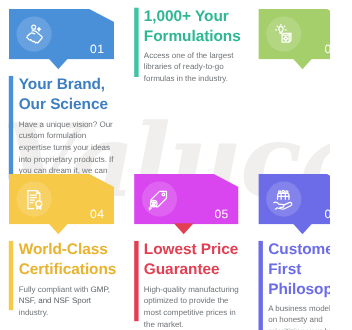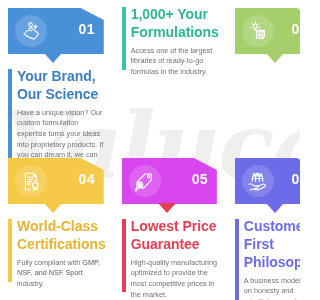--- a/index.html
+++ b/index.html
@@ -47,22 +47,22 @@
     border-top-width:10px;border-top-style:solid;
   }
   .icon-circle{
     position:absolute;left:7px;top:7px;
     width:32px;height:32px;border-radius:50%;
     background:rgba(255,255,255,0.16);
     display:flex;align-items:center;justify-content:center;
   }
   .icon-circle svg{display:block;}
   .num{
-    position:absolute;right:9px;top:14px;
-    color:#fff;font-size:14px;font-weight:700;letter-spacing:.3px;
+    position:absolute;right:9px;top:32px;
+    color:#fff;font-size:11px;font-weight:400;letter-spacing:.3px;
     line-height:1;
   }
 
   
   .body{position:relative;margin:6px 8px 0 8px;padding-left:9px;}
   .accent{
     position:absolute;left:0;top:1px;bottom:8px;width:4px;border-radius:0;
   }
   .title{
     font-size:14px;font-weight:700;line-height:1.28;margin:0 0 4px 0;

